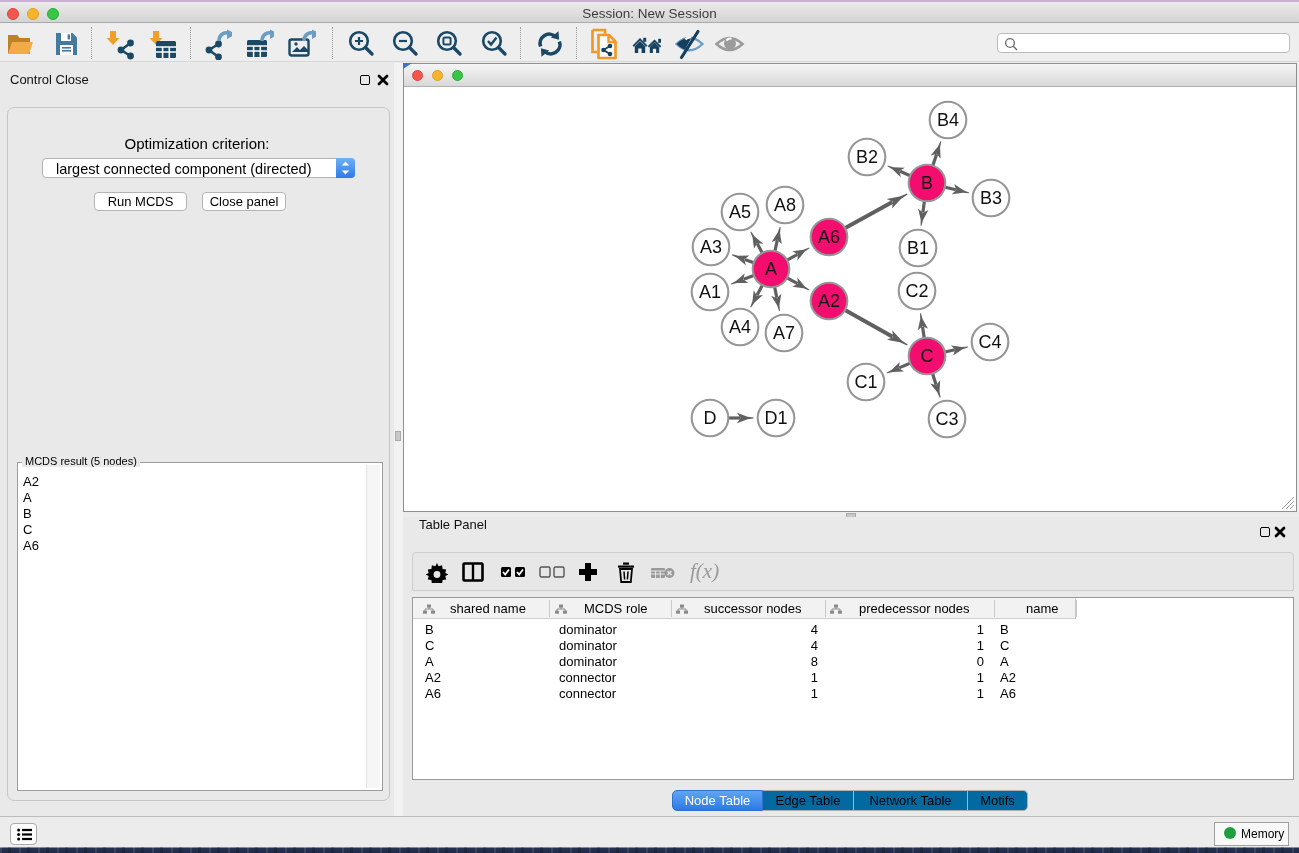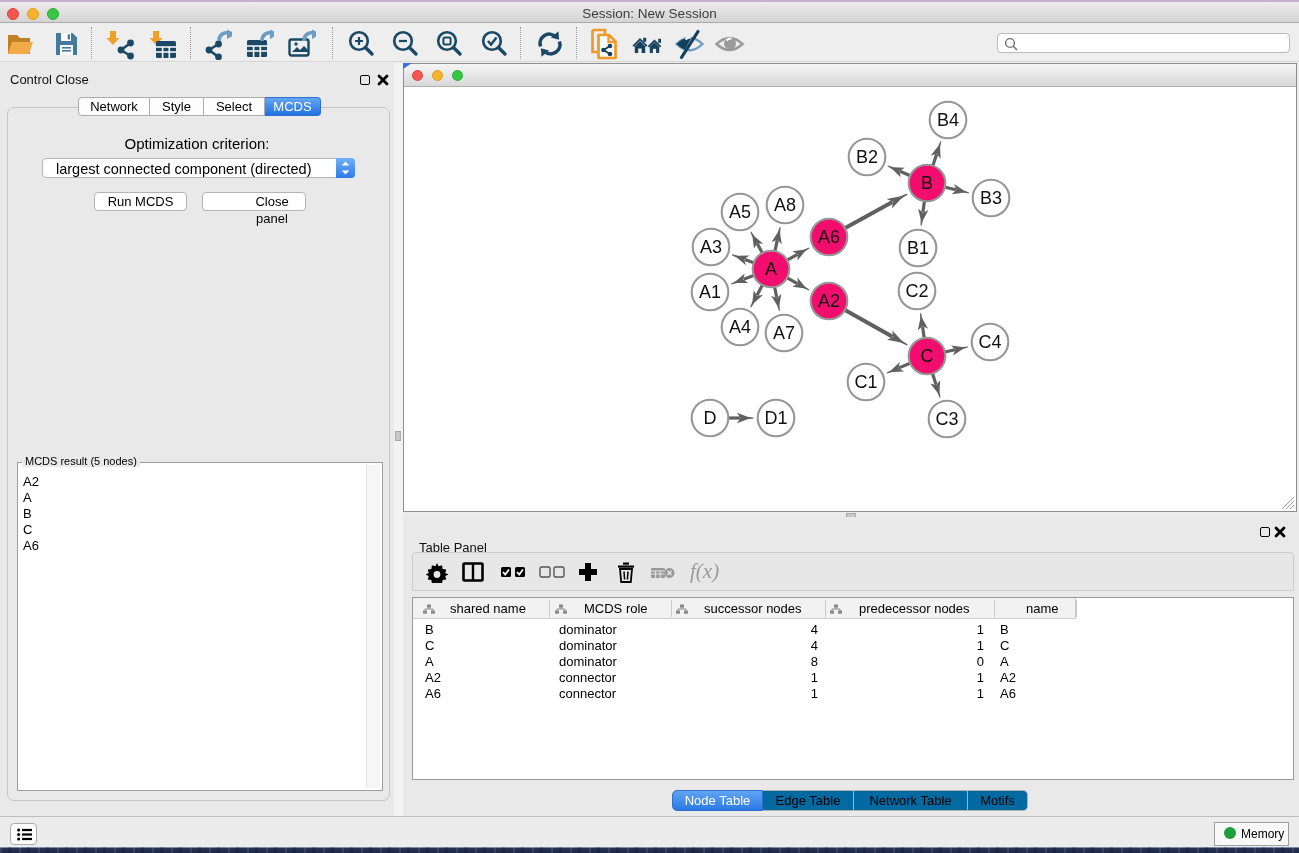--- a/index.html
+++ b/index.html
@@ -46,21 +46,21 @@
 #mcdsbox .items { position:absolute; left:5px; top:11px; font-size:13px; line-height:16px; color:#000; }
 
 
 #netwin { left:403px; top:63px; width:894px; height:449px; background:#fff; border:1px solid #8f8f8f; }
 #nettitle { position:absolute; left:0; top:0; width:100%; height:23px;
   background:linear-gradient(#f5f5f5,#d8d8d8); border-bottom:1px solid #b0b0b0; }
 #nettitle .title { position:absolute; left:0; right:0; top:4px; text-align:center; font-size:13px; color:#3c3c3c; }
 
 
 #tpanel { left:403px; top:517px; width:896px; height:299px; background:#e9e9e9; }
-#tpanel .hdr { position:absolute; left:16px; top:23px; font-size:13px; color:#111; }
+#tpanel .hdr { position:absolute; left:16px; top:0; font-size:13px; color:#111; }
 #ttoolbar { position:absolute; left:9px; top:35px; width:882px; height:39px;
   background:#e7e7e7; border:1px solid #cdcdcd; border-radius:4px 4px 0 0; }
 #tgrid { position:absolute; left:9px; top:80px; width:882px; height:183px; background:#fff; border:1px solid #999; }
 #tgrid .thead { position:absolute; left:0; top:0; width:663px; height:21px; background:#f2f2f2; border-bottom:1px solid #cfcfcf; border-right:1px solid #c9c9c9; font-size:12px; }
 .colsep { position:absolute; top:2px; height:17px; width:0; border-left:1px solid #c9c9c9; }
 .hlbl { position:absolute; top:3px; font-size:13px; color:#000; }
 .cell { position:absolute; font-size:13px; color:#000; line-height:15px; }
 #ttabs { position:absolute; left:269px; top:273px; height:21px; display:flex; font-size:13px; }
 #ttabs .tab { border:1px solid #b0b0b0; border-left:none; background:#0369a1; line-height:19px; text-align:center; }
 #ttabs .tab:first-child { border-left:1px solid #b0b0b0; border-radius:5px 0 0 5px; }
@@ -225,36 +225,30 @@
 <div class="handle" style="left:395px;top:431px;width:6px;height:10px;"></div>
 <div class="handle" style="left:846px;top:513px;width:10px;height:5px;"></div>
 
 <div class="abs" id="cpanel">
   <div class="hdr">Control Close</div>
   <div class="fbtn" style="left:360px;"></div>
   <svg class="abs" style="left:377px;top:11px" width="12" height="12" viewBox="0 0 12 12">
 <path d="M2,2 L10,10 M10,2 L2,10" stroke="#000" stroke-width="2.8" stroke-linecap="round"></path>
     </svg>
   <div id="cpbody"></div>
-  <div id="cptabs">
-    <div class="tab" style="width:72px">Network</div>
-      <div class="tab" style="width:54px">Style</div>
-      <div class="tab" style="width:61px">Select</div>
-      <div class="tab sel" style="width:56px">MCDS</div>
-  </div>
   <div id="optlabel">Optimization criterion:</div>
   <div id="dropdown">
       <span class="txt">largest connected component (directed)</span>
     <div class="step"><svg width="19" height="20" viewBox="0 0 19 20">
 <path d="M9.5,3.5 L13.2,7.6 H5.8 z" fill="#fff"></path>
 <path d="M9.5,16.5 L13.2,12.4 H5.8 z" fill="#fff"></path>
         </svg></div>
   </div>
   <div class="cpbtn" style="left:94px;width:93px;">Run MCDS</div>
-  <div class="cpbtn" style="left:202px;width:104px;padding-left:36px;">Close panel</div>
+  <div class="cpbtn" style="left:202px;width:84px;">Close panel</div>
   <div id="mcdsbox">
     <div class="legend">MCDS result (5 nodes)</div>
     <div class="scroll"></div>
     <div class="items">A2<br>A<br>B<br>C<br>A6</div>
   </div>
 </div>
 
 <div class="abs" id="netwin">
   <div id="nettitle">
     <div class="tl" style="left:8px;top:6px;width:11px;height:11px;background:#f3564e;border:0.5px solid #df443c;"></div>

